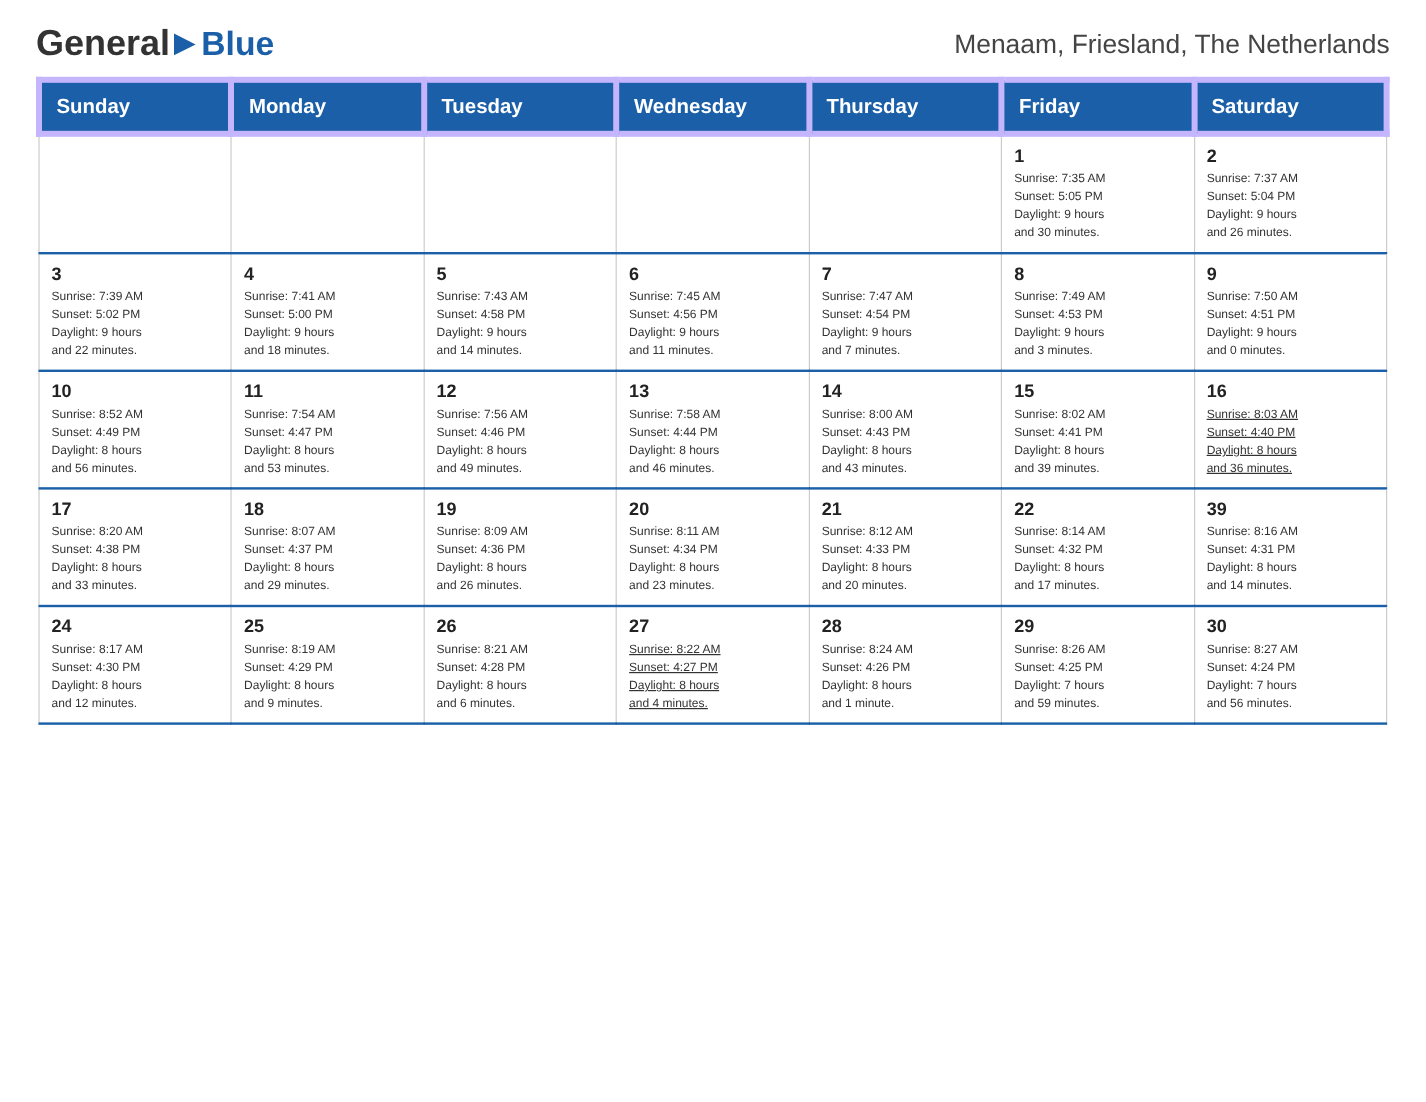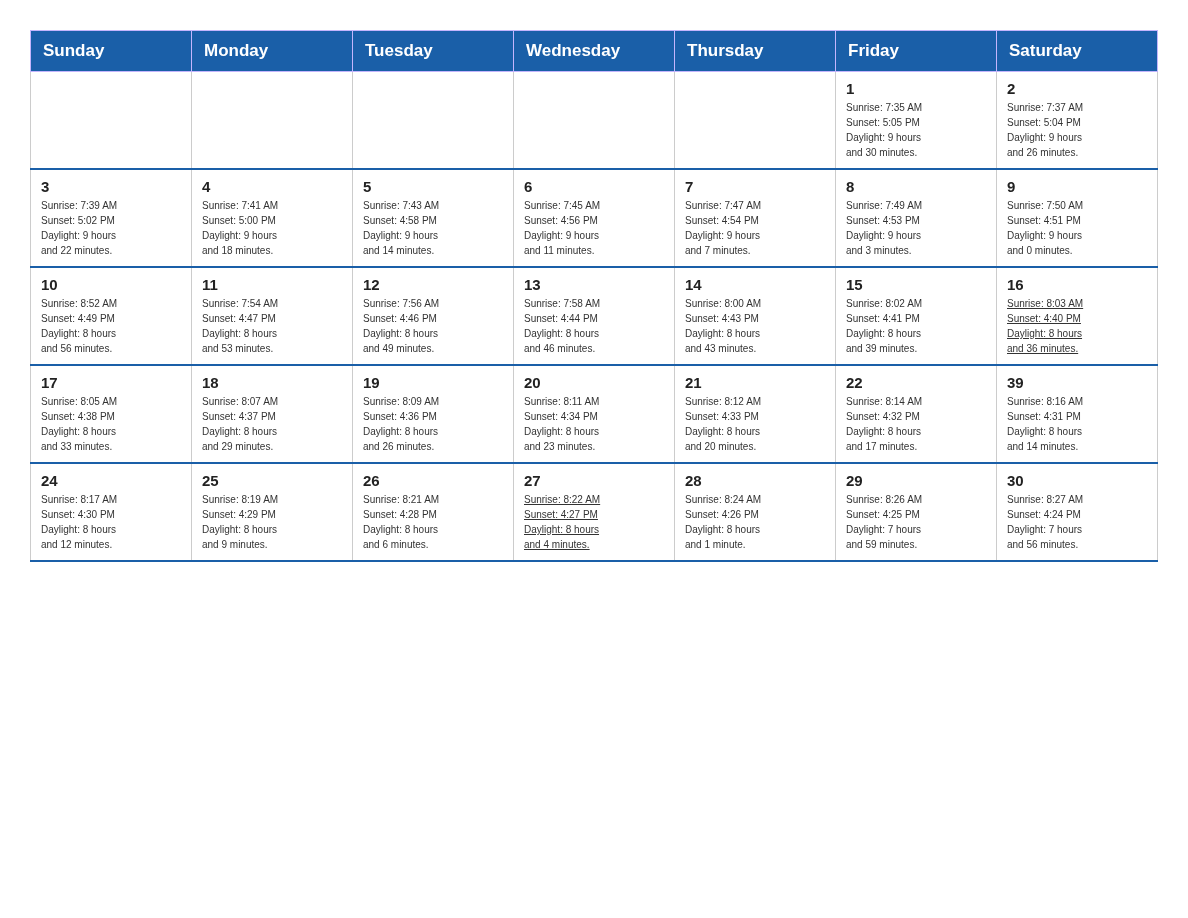--- a/index.html
+++ b/index.html
@@ -53,21 +53,21 @@
       border-collapse: collapse;
       margin-top: 10px;
     }
     .calendar thead th {
       background-color: #1a5fa8;
       color: #fff;
       font-size: 17px;
       font-weight: bold;
       padding: 10px 12px;
       text-align: left;
-      border: 1px solid #c4b5fd;
+      border: 5px solid #c4b5fd;
     }
     .calendar tbody td {
       vertical-align: top;
       padding: 8px 10px;
       border: 1px solid #ccc;
       font-size: 13px;
       color: #333;
       width: 14.28%;
       min-height: 110px;
       background: #fff;
@@ -93,21 +93,31 @@
     .logo-g {
       font-size: 30px;
       font-weight: bold;
       color: #333;
     }
   </style>
 </head>
 <body>
 
 <div class="header-area">
+  <div class="logo-area">
+    <div class="logo-text">
+      <span class="logo-g">General</span>
+      <svg width="22" height="22" viewBox="0 0 22 22" style="margin: 0 1px;">
+        <polygon points="2,2 20,11 2,20" fill="#1a5fa8"></polygon>
+      </svg>
+      <span class="logo-blue">Blue</span>
+    </div>
+  </div>
   <div class="title-area">
+    <div class="location-title">Menaam, Friesland, The Netherlands</div>
   </div>
 </div>
 
 <table class="calendar">
   <thead>
     <tr>
     <th>Sunday</th>
         <th>Monday</th>
         <th>Tuesday</th>
         <th>Wednesday</th>
@@ -236,21 +246,21 @@
           <span class="day-number">16</span>
           <div class="day-info" style="white-space: pre-line; text-decoration: underline;">Sunrise: 8:03 AM
 Sunset: 4:40 PM
 Daylight: 8 hours
 and 36 minutes.</div>
         </td>
       </tr>
       <tr>
         <td>
           <span class="day-number">17</span>
-          <div class="day-info" style="white-space: pre-line;">Sunrise: 8:05 AM
+          <div class="day-info" style="white-space: pre-line;">Sunrise: 8:20 AM
 Sunset: 4:38 PM
 Daylight: 8 hours
 and 33 minutes.</div>
         </td>
         <td>
           <span class="day-number">18</span>
           <div class="day-info" style="white-space: pre-line;">Sunrise: 8:07 AM
 Sunset: 4:37 PM
 Daylight: 8 hours
 and 29 minutes.</div>

